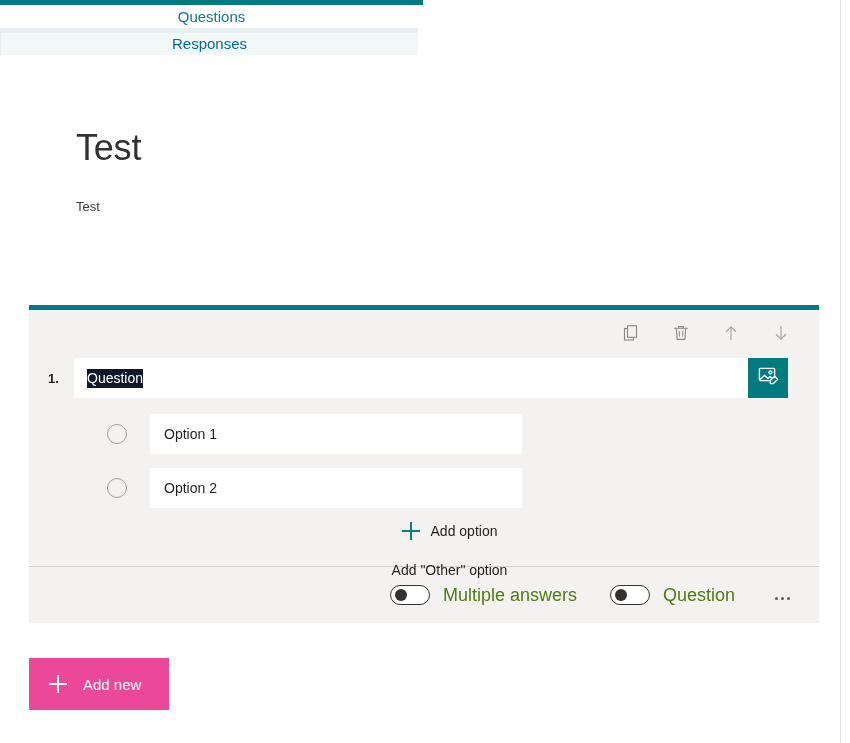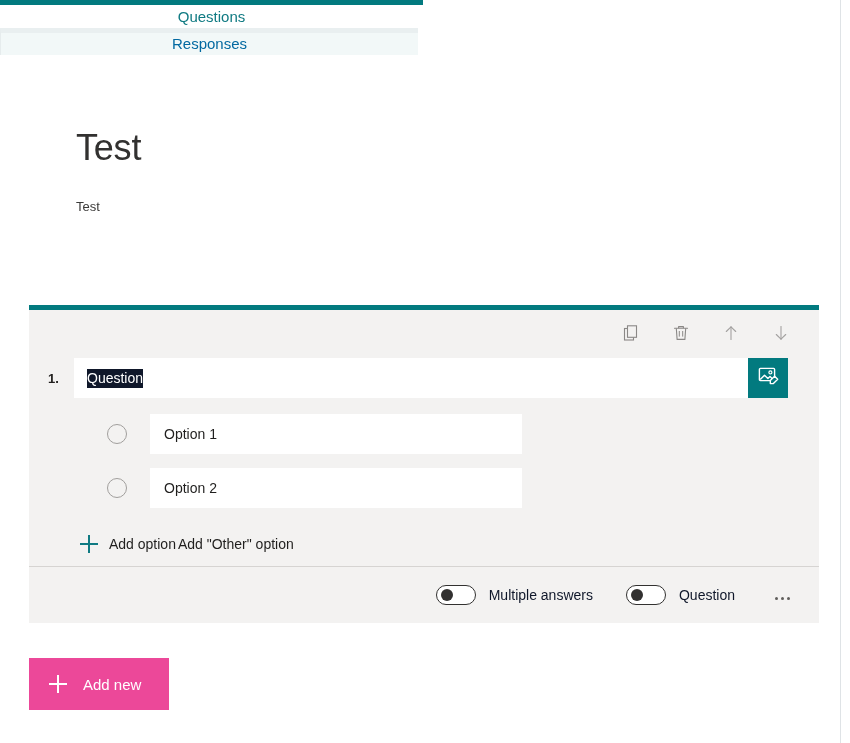--- a/index.html
+++ b/index.html
@@ -147,21 +147,22 @@
     display: flex; align-items: center;
     padding-left: 14px;
     font-size: 14px;
     color: #201f1e;
   }
 
   .add-row {
     display: flex; align-items: center;
     padding-left: 51px;
     height: 44px;
-    gap: 2px;
+    gap: 22px;
+    flex-direction: column;
   }
   .add-option {
     display: flex; align-items: center;
     gap: 11px;
     cursor: pointer;
     font-size: 14px;
     color: #201f1e;
   }
   .plus-teal {
     width: 18px; height: 18px;
@@ -199,22 +200,22 @@
     flex: 0 0 auto;
   }
   .toggle .knob {
     position: absolute;
     width: 12px; height: 12px;
     border-radius: 50%;
     background: #323130;
     top: 3px; left: 4px;
   }
   .toggle-label {
-    font-size: 14px;
-    color: #0f172a;
+    font-size: 18px;
+    color: #4d7c0f;
     white-space: nowrap;
     text-align: right;
   }
   .more-btn {
     width: 28px; height: 28px;
     display: flex; align-items: center; justify-content: center;
     cursor: pointer;
     margin-right: 4px;
   }
   .more-btn .dot {

